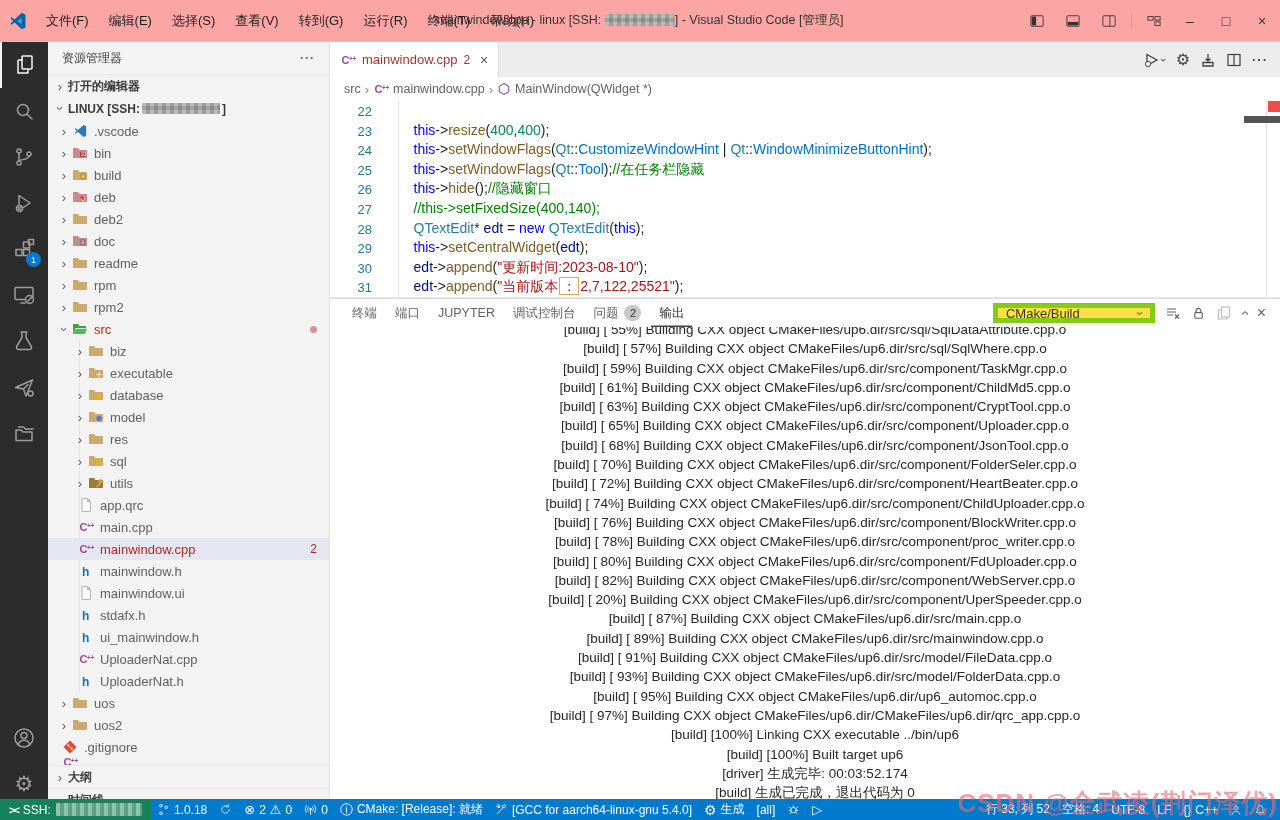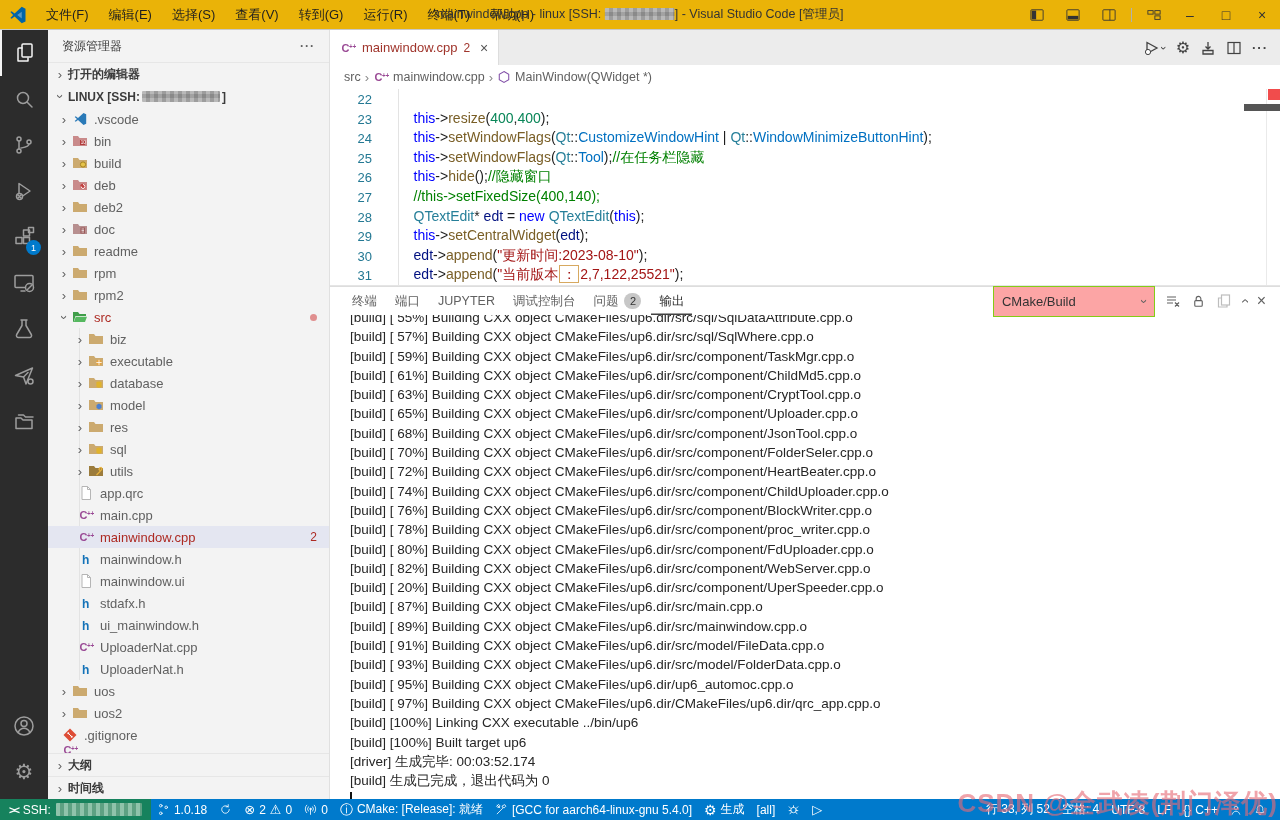--- a/index.html
+++ b/index.html
@@ -3,21 +3,21 @@
 <meta charset="utf-8">
 <style>
   *{box-sizing:border-box;margin:0;padding:0;font-family:"Liberation Sans","DejaVu Sans",sans-serif;}
   html,body{width:1280px;height:820px;overflow:hidden;background:#fff;}
   .app{position:relative;width:1280px;height:820px;font-size:13px;color:#333;}
   svg{display:block;}
   .redact{display:inline-block;height:12px;border-radius:1px;vertical-align:-2px;
     background:repeating-linear-gradient(90deg,#b9b9b9 0 4px,#9d9d9d 4px 8px),repeating-linear-gradient(0deg,rgba(255,255,255,.35) 0 4px,rgba(0,0,0,.12) 4px 8px);background-blend-mode:multiply;}
   .redact.green{background:repeating-linear-gradient(90deg,#8fc3ab 0 4px,#5ea183 4px 8px);}
   
-  .titlebar{height:30px;background:#eab308;display:flex;align-items:center;position:relative;border-bottom:1px solid #c8c8c8;}
+  .titlebar{height:42px;background:#fca5a5;display:flex;align-items:center;position:relative;border-bottom:1px solid #c8c8c8;}
   .vsc-logo{width:18px;height:18px;margin:0 10px 0 9px;}
   .menus{display:flex;gap:2px;}
   .menus .mi{padding:4px 9px;border-radius:4px;color:#1f1f1f;cursor:default;}
   .wtitle{position:absolute;left:50%;transform:translateX(-50%);color:#333;white-space:nowrap;font-size:12.5px;}
   .winctrls{margin-left:auto;display:flex;align-items:center;height:100%;}
   .winctrls .wc{width:36px;height:100%;display:flex;align-items:center;justify-content:center;color:#333;}
   .lay-sep{width:1px;height:14px;background:#b0b0b0;margin:0 4px;}
   .wc.glyph{font-size:14px;}
   
   .main{display:flex;height:769px;}
@@ -71,28 +71,28 @@
   .ruler-err{position:absolute;top:0;right:0;width:12px;height:11px;background:#f14c4c;}
   .ruler-bar{position:absolute;top:15px;right:0;width:36px;height:7px;background:#555;}
   .code-vline{position:absolute;top:0;bottom:0;right:13px;width:1px;background:#eaeaea;}
   
   .panel{flex:1;display:flex;flex-direction:column;border-top:1px solid #ddd;min-height:0;}
   .paneltabs{height:28px;display:flex;align-items:center;padding-left:14px;gap:2px;background:#fff;text-align:center;}
   .ptab{padding:0 8px;height:100%;display:flex;align-items:center;gap:6px;color:#616161;font-size:12.5px;text-transform:uppercase;}
   .ptab.active{color:#2b2b2b;box-shadow:inset 0 -1.5px 0 #424242;}
   .pbadge{background:#c7c7c7;color:#333;border-radius:9px;min-width:17px;height:16px;font-size:11px;display:flex;align-items:center;justify-content:center;padding:0 4px;}
   .panel-right{margin-left:auto;display:flex;align-items:center;gap:10px;padding-right:14px;color:#616161;}
-  .pdropdown{width:162px;height:31px;border:1px solid #84cc16;background:#fca5a5;display:flex;align-items:center;padding:0 8px;font-size:13px;color:#333;}
+  .pdropdown{width:162px;height:20px;border:5px solid #84cc16;background:#fde047;display:flex;align-items:center;padding:0 8px;font-size:13px;color:#333;}
   .pdropdown .dd-chev{margin-left:auto;color:#616161;}
   .rot90{display:inline-block;transform:rotate(90deg);}
   .rotm90{display:inline-block;transform:rotate(-90deg);}
   .pic{display:flex;align-items:center;color:#616161;}
   .pic.dim{color:#b9b9b9;}
   .terminal{flex:1;overflow:hidden;padding-left:20px;font-family:"DejaVu Sans Mono","Liberation Mono",monospace;font-size:13.5px;line-height:19.3px;color:#262626;position:relative;}
-  .terminal .tline{white-space:pre;}
+  .terminal .tline{white-space:pre;text-align:center;}
   .terminal .tline:first-child{margin-top:-7px;}
   .term-cursor{width:2px;height:16px;background:#111;margin-top:2px;}
   
   .statusbar{position:absolute;left:0;right:0;bottom:0;height:21px;background:#007acc;color:#fff;display:flex;align-items:center;font-size:12px;}
   .sb-remote{background:#16825d;height:100%;display:flex;align-items:center;padding:0 9px;gap:5px;}
   .sb-item{display:flex;align-items:center;gap:4px;padding:0 6px;height:100%;white-space:nowrap;}
   .sb-left{display:flex;align-items:center;height:100%;}
   .sb-right{margin-left:auto;display:flex;align-items:center;height:100%;padding-right:8px;}
   .remote-glyph{font-weight:700;letter-spacing:-2px;font-size:11px;}
   .glyph13{font-size:13px;line-height:1;}

